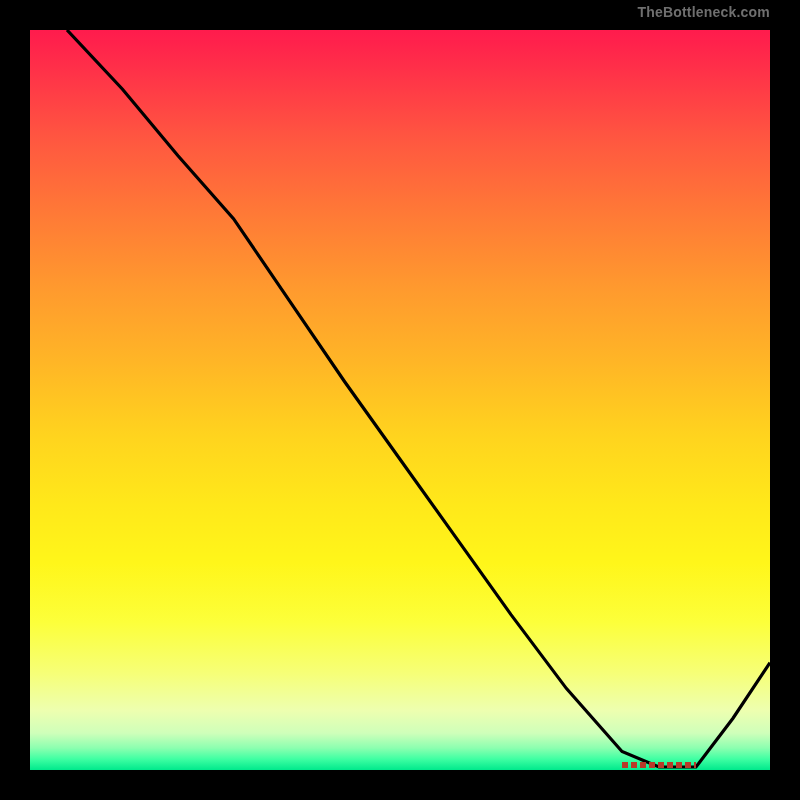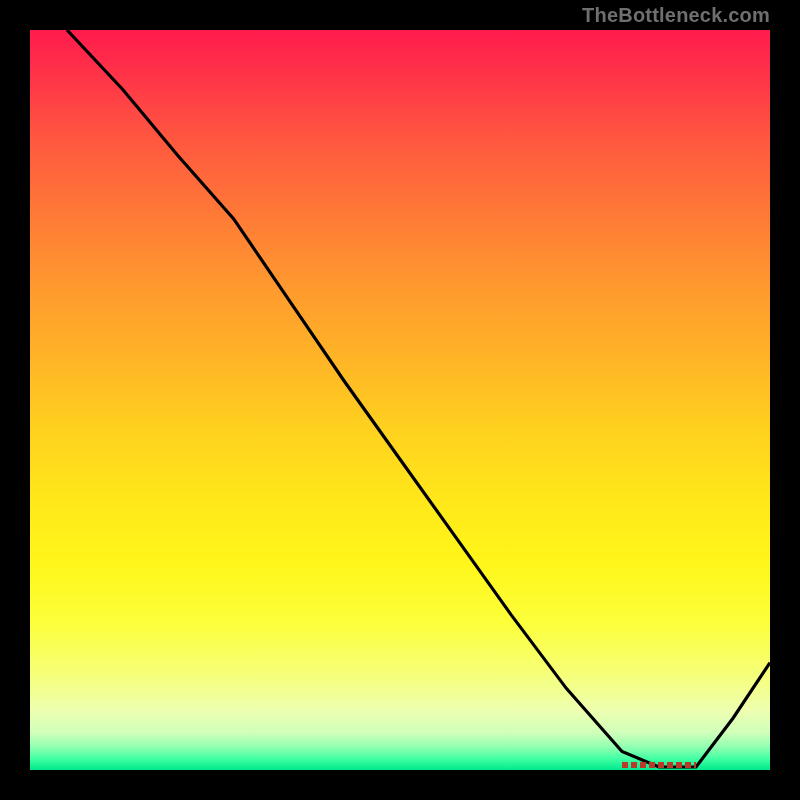--- a/index.html
+++ b/index.html
@@ -10,21 +10,21 @@
     background: #000;
     position: relative;
     overflow: hidden;
     font-family: Arial, sans-serif;
   }
   .attribution {
     position: absolute;
     top: 4px;
     right: 30px;
     color: #6f6f6f;
-    font-size: 20px;
+    font-size: 14px;
     font-weight: bold;
     letter-spacing: 0.2px;
   }
   .plot-area {
     position: absolute;
     left: 30px;
     top: 30px;
     width: 740px;
     height: 740px;
     background: linear-gradient(to bottom,

